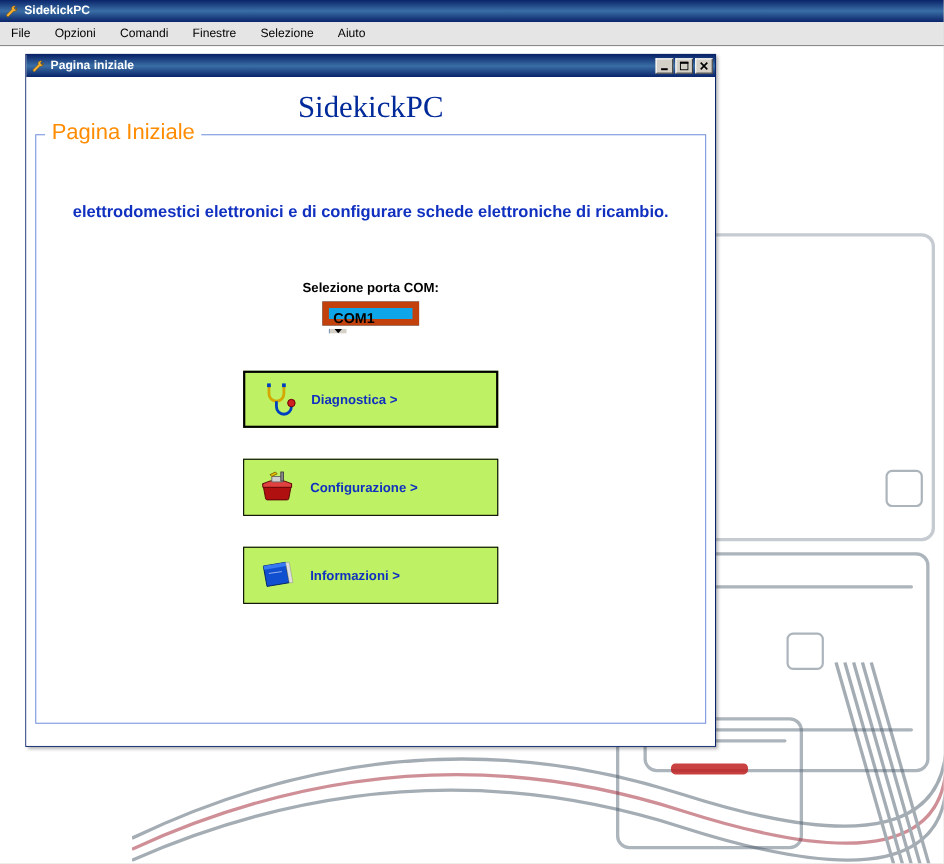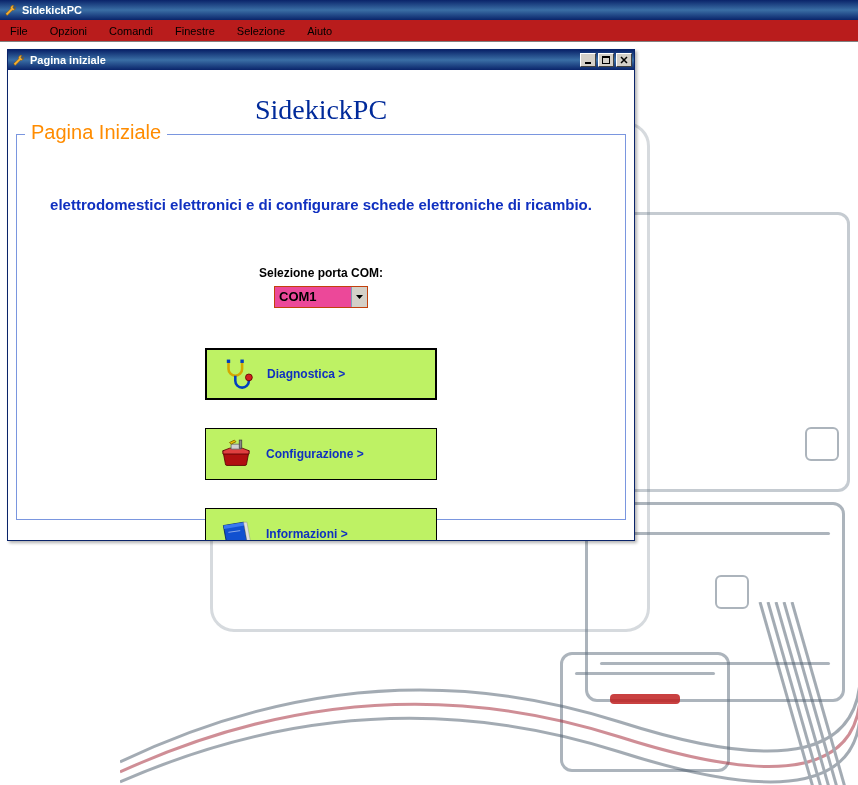--- a/index.html
+++ b/index.html
@@ -22,21 +22,21 @@
       padding: 0 4px;
       font-weight: bold;
       font-size: 11px;
     }
     .app-titlebar .wrench-icon {
       width: 14px; height: 14px; margin-right: 4px;
       display: flex; align-items: center; justify-content: center;
     }
     
     .menubar {
-      background: #b91c1c;
+      background: #e5e5e5;
       border-bottom: 1px solid #808080;
       height: 22px;
       display: flex;
       align-items: center;
       padding: 0 6px;
       gap: 14px;
     }
     .menubar .menu-item {
       font-size: 11px;
       color: #000;
@@ -70,30 +70,29 @@
     }
     .bg-red-bar {
       position: absolute;
       background: #c02020;
       height: 10px;
       border-radius: 4px;
     }
     
     .child-window {
       position: absolute;
-      left: 7px; top: 7px;
+      left: 23px; top: 7px;
       width: 628px;
-      height: 492px;
+      height: 630px;
       border: 1px solid #0a246a;
       box-shadow: 2px 2px 3px rgba(0,0,0,.3);
       background: #fff;
       z-index: 10;
       display: flex;
       flex-direction: column;
-      gap: 12px;
     }
     .child-titlebar {
       background: linear-gradient(to bottom, #0a246a 0%, #3a6ea5 50%, #0a246a 100%);
       color: #fff;
       height: 20px;
       display: flex;
       align-items: center;
       padding: 0 2px 0 4px;
       font-weight: bold;
       font-size: 11px;
@@ -164,24 +163,25 @@
     }
     .com-label {
       font-weight: bold;
       color: #000;
       font-size: 12px;
       margin-bottom: 6px;
       font-family: Arial, sans-serif;
     }
     .combo {
       display: inline-flex;
-      border: 1px solid #c2410c;
+      border: 6px solid #c2410c;
       height: 22px;
-      background: #ec4899;
+      background: #0ea5e9;
       align-items: stretch;
+      flex-direction: column;
     }
     .combo-value {
       width: 76px;
       padding: 2px 4px;
       font-size: 13px;
       font-weight: bold;
       text-align: left;
       font-family: Arial, sans-serif;
     }
     .combo-btn {

